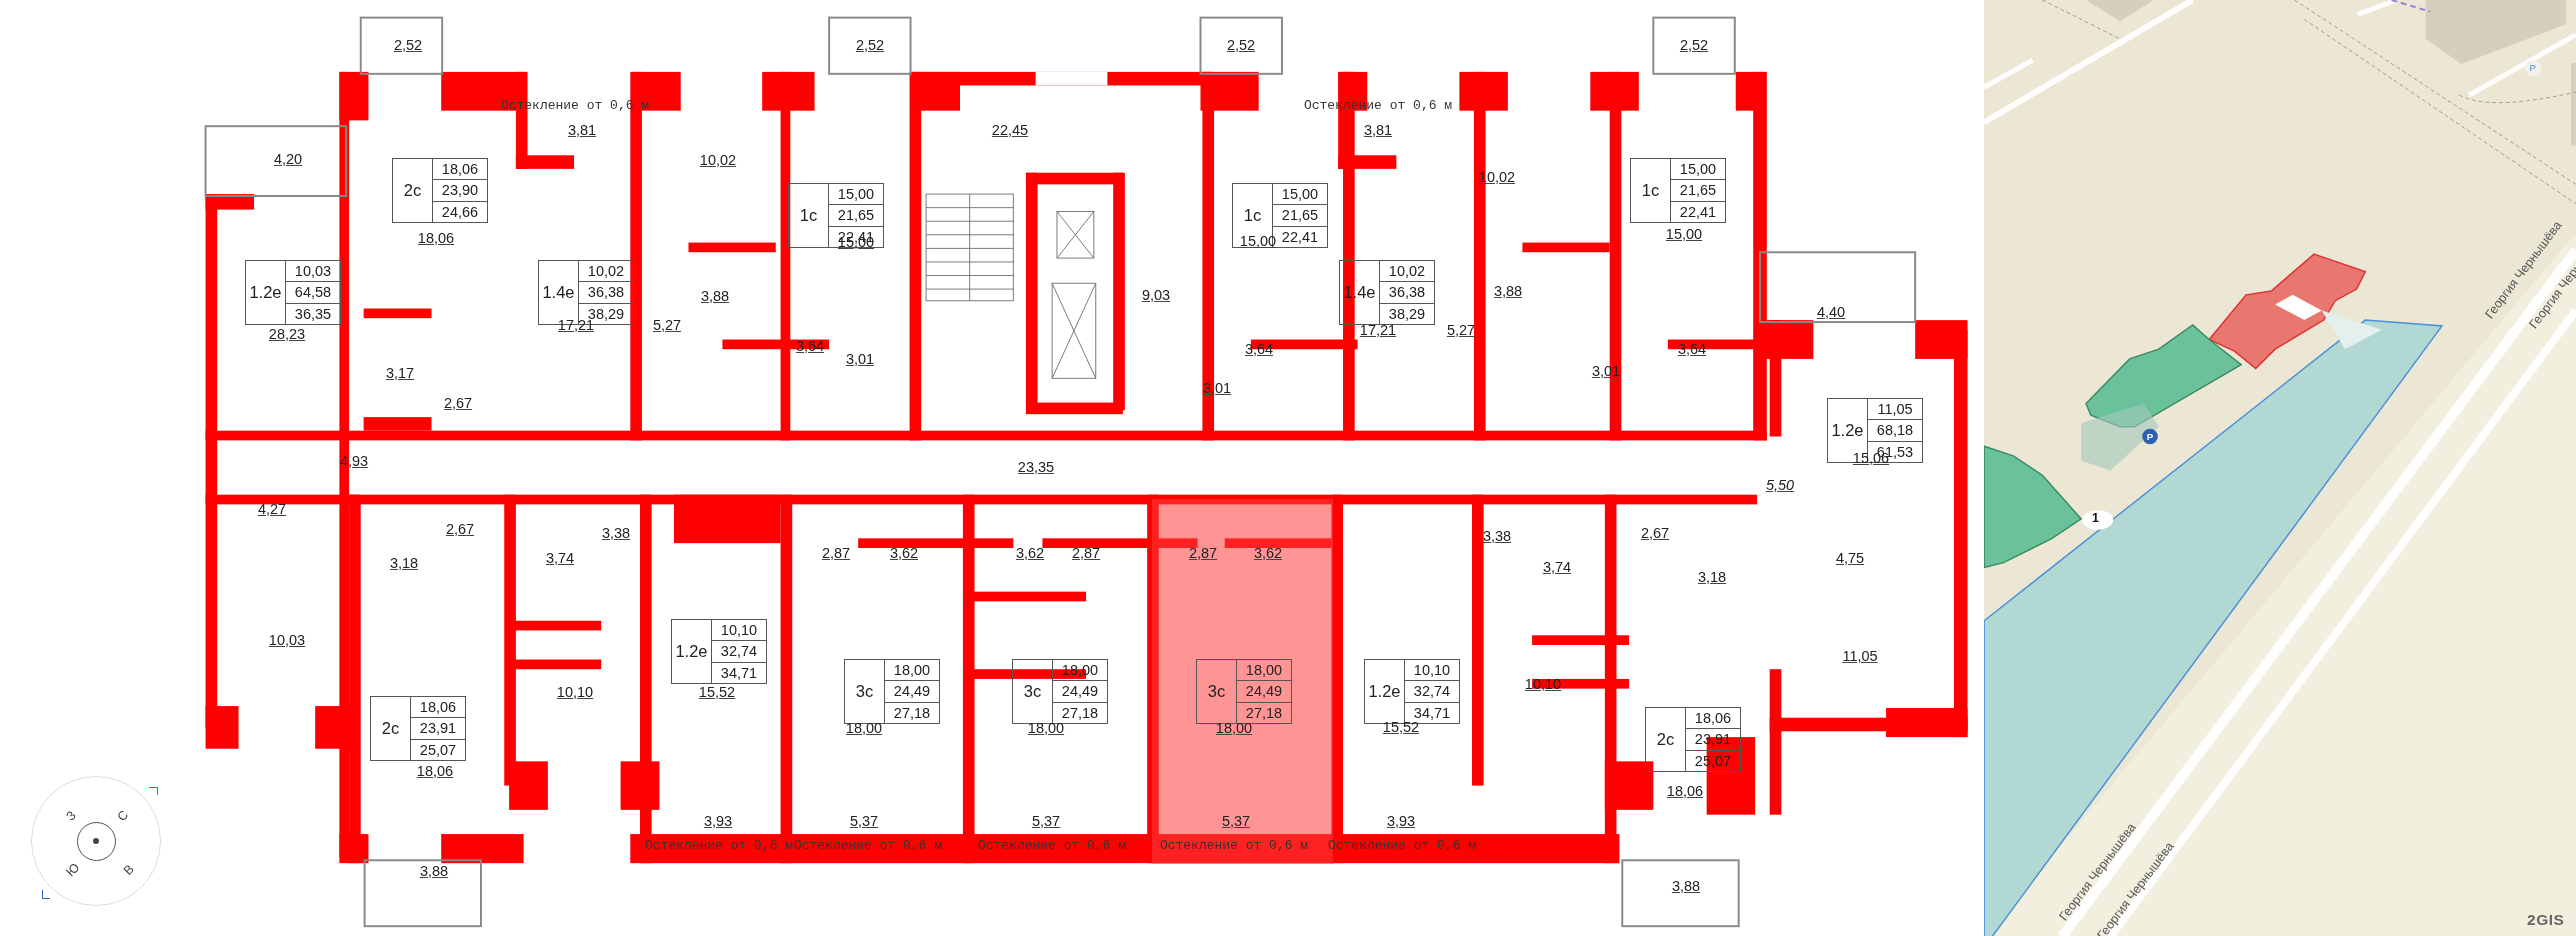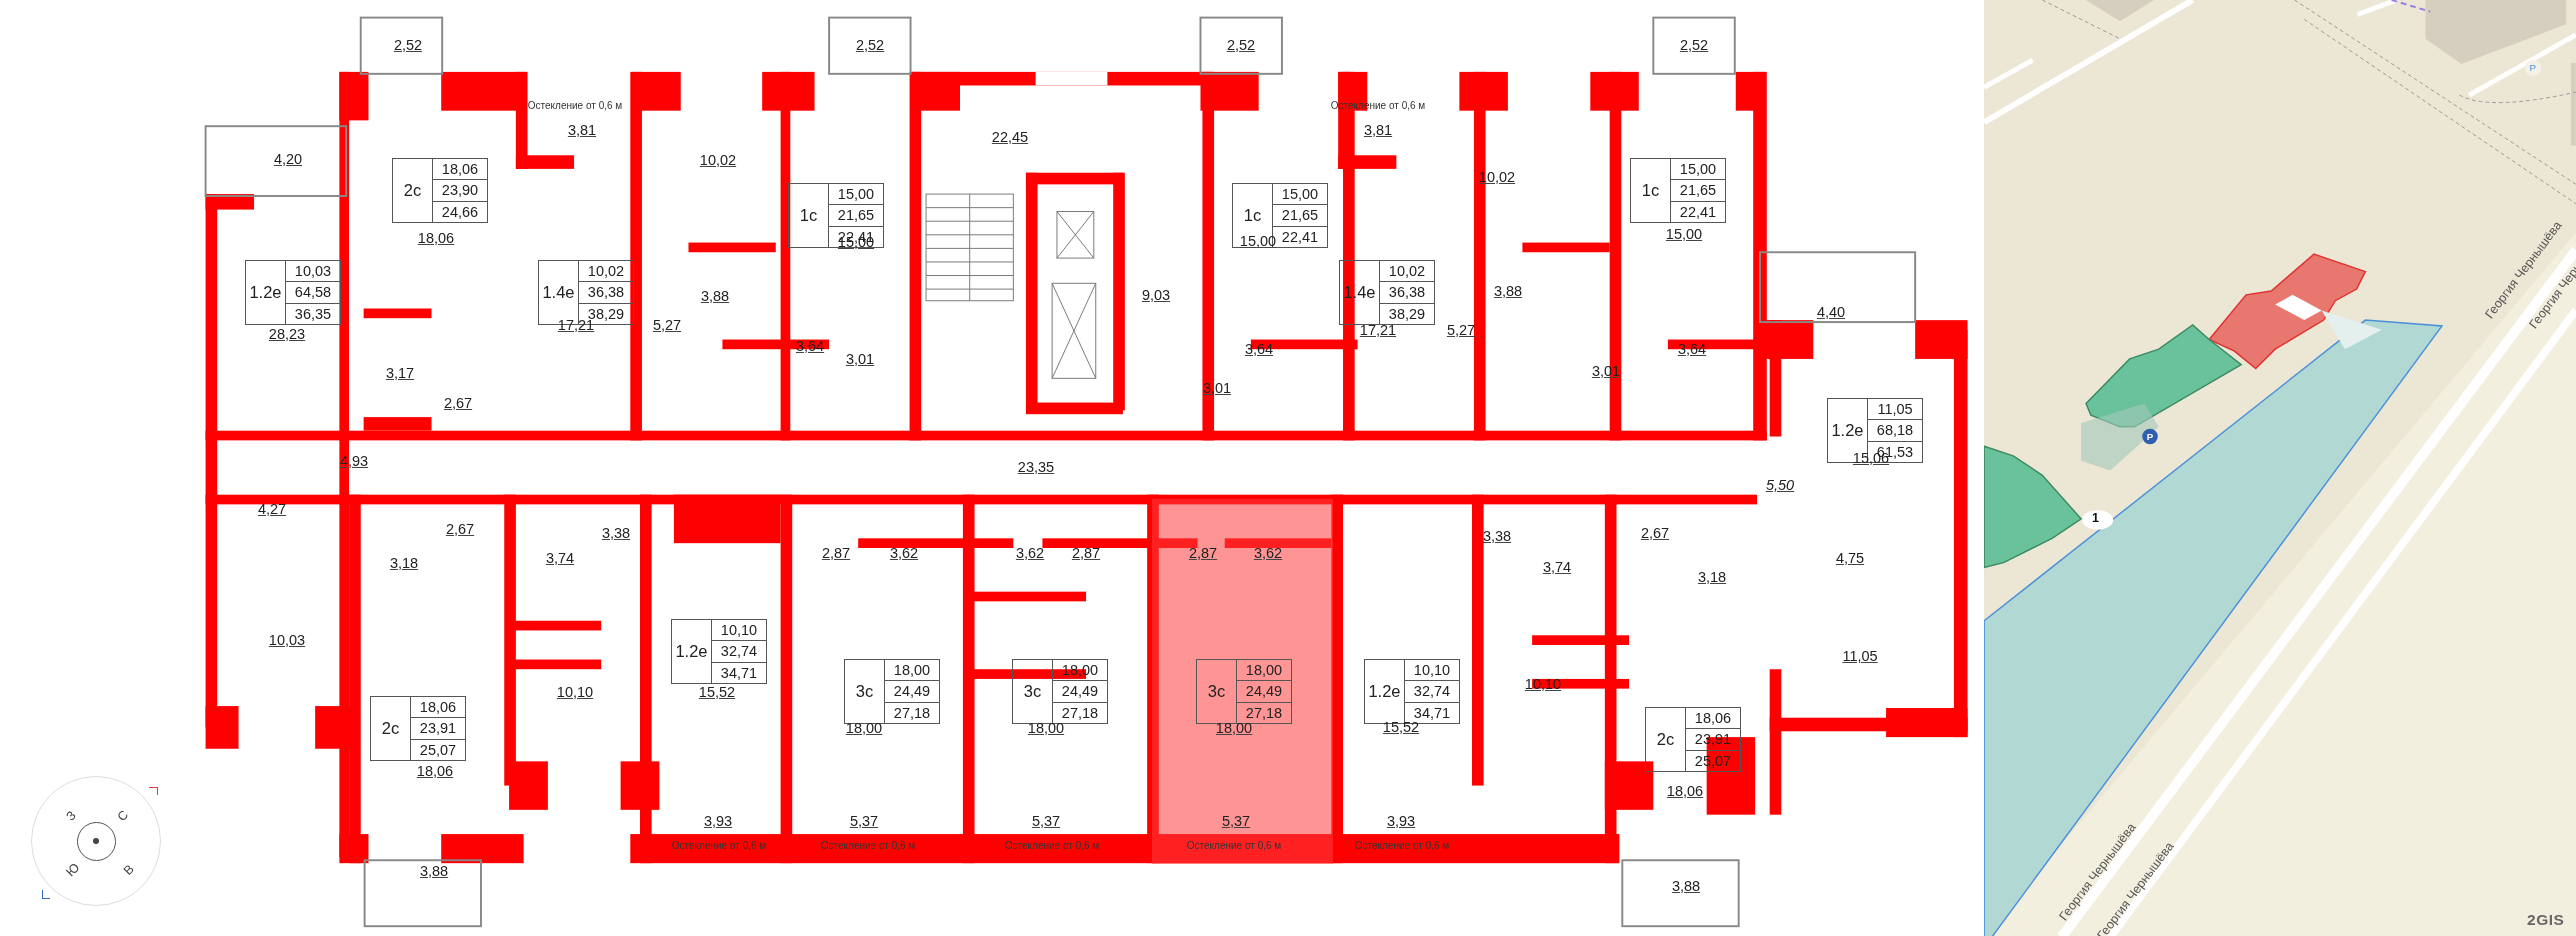--- a/index.html
+++ b/index.html
@@ -1,20 +1,20 @@
 <!DOCTYPE html>
 <html><head>
 <meta charset="utf-8">
 <style>
   html,body{margin:0;padding:0;}
   body{width:2576px;height:937px;overflow:hidden;background:#ffffff;position:relative;font-family:"Liberation Sans",sans-serif;}
   #plan{position:absolute;left:0;top:0;width:1984px;height:937px;background:#ffffff;}
   #plan svg{position:absolute;left:0;top:0;}
   .lbl{position:absolute;font-family:"Liberation Sans",sans-serif;font-size:14.5px;color:#222;text-decoration:underline;text-decoration-color:#444;transform:translate(-50%,-50%);white-space:nowrap;}
-  .glz{position:absolute;font-family:Liberation Sans, sans-serif;font-size:10px;color:#333;transform:translate(-50%,-50%);white-space:nowrap;}
+  .glz{position:absolute;font-family:Liberation Mono, monospace;font-size:13px;color:#333;transform:translate(-50%,-50%);white-space:nowrap;}
   .tag{position:absolute;border:1px solid #555;background:transparent;display:flex;font-family:"Liberation Sans",sans-serif;color:#222;}
   .tag .t{width:39px;display:flex;align-items:center;justify-content:center;font-size:16.5px;border-right:1px solid #555;}
   .tag .v{display:flex;flex-direction:column;}
   .tag .v span{display:block;width:54px;height:20.4px;line-height:20.4px;text-align:center;font-size:14.5px;border-bottom:1px solid #555;}
   .tag .v span:last-child{border-bottom:none;}
   .apt{position:absolute;cursor:pointer;}
   .apt.sel{background:rgba(255,60,60,0.55);}
   #compass{position:absolute;left:31px;top:776px;width:128px;height:128px;border-radius:50%;border:1px solid #ddd;background:#fff;}
   #compass .dir{position:absolute;font-size:12.6px;color:#444;transform:translate(-50%,-50%) rotate(-45deg);}
   #map{position:absolute;left:1984px;top:0;width:592px;height:937px;overflow:hidden;background:#ece6d4;}
@@ -274,21 +274,21 @@
   <span class="lbl" style="left:1378px;top:130px;">3,81</span>
   <span class="lbl" style="left:1831px;top:312px;">4,40</span>
   <span class="glz" style="left:575px;top:105px;">Остекление от 0,6 м</span>
   <span class="glz" style="left:1378px;top:105px;">Остекление от 0,6 м</span>
 
   <span class="lbl" style="left:287px;top:334px;">28,23</span>
   <span class="lbl" style="left:436px;top:238px;">18,06</span>
   <span class="lbl" style="left:576px;top:325px;">17,21</span>
   <span class="lbl" style="left:718px;top:160px;">10,02</span>
   <span class="lbl" style="left:856px;top:242px;">15,00</span>
-  <span class="lbl" style="left:1010px;top:137px;">22,45</span>
+  <span class="lbl" style="left:1010px;top:130px;">22,45</span>
   <span class="lbl" style="left:1258px;top:241px;">15,00</span>
   <span class="lbl" style="left:1378px;top:330px;">17,21</span>
   <span class="lbl" style="left:1497px;top:177px;">10,02</span>
   <span class="lbl" style="left:1684px;top:234px;">15,00</span>
 
   <span class="lbl" style="left:400px;top:373px;">3,17</span>
   <span class="lbl" style="left:458px;top:403px;">2,67</span>
   <span class="lbl" style="left:667px;top:325px;">5,27</span>
   <span class="lbl" style="left:715px;top:296px;">3,88</span>
   <span class="lbl" style="left:810px;top:346px;">3,64</span>

